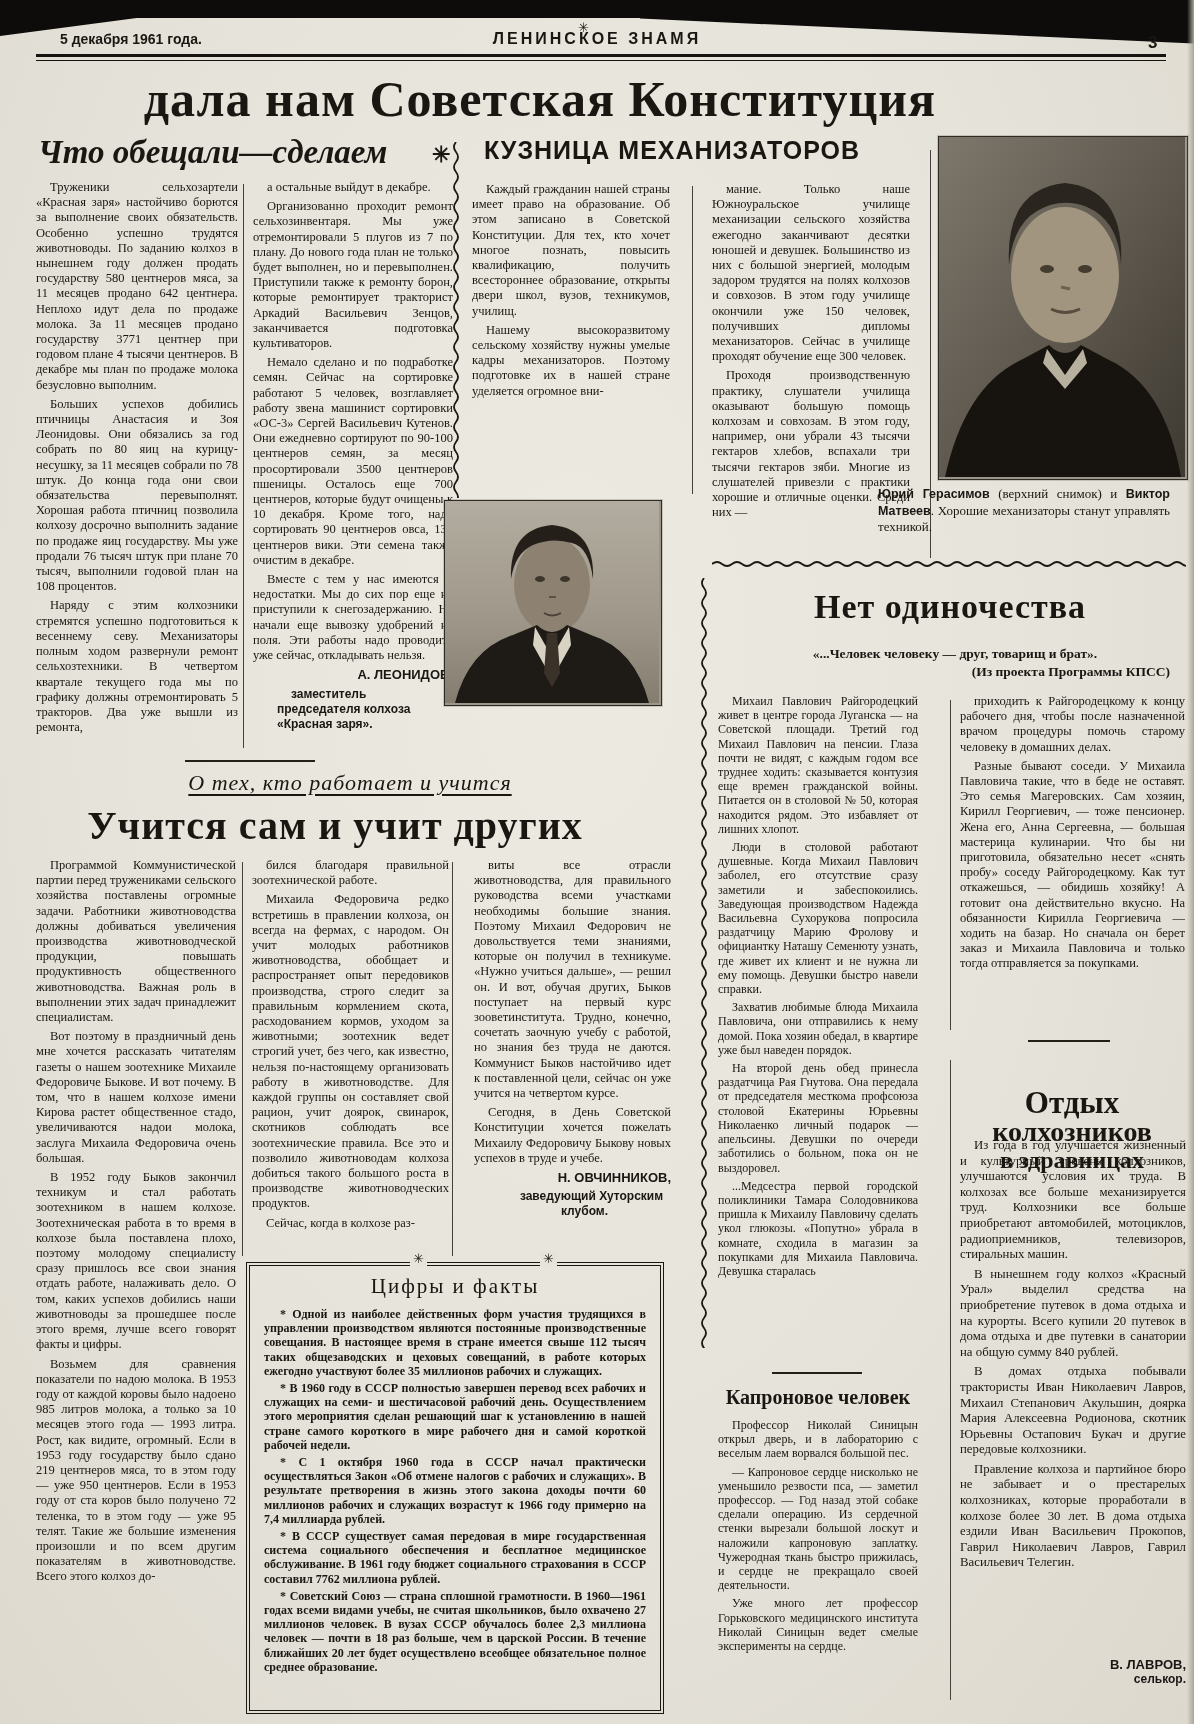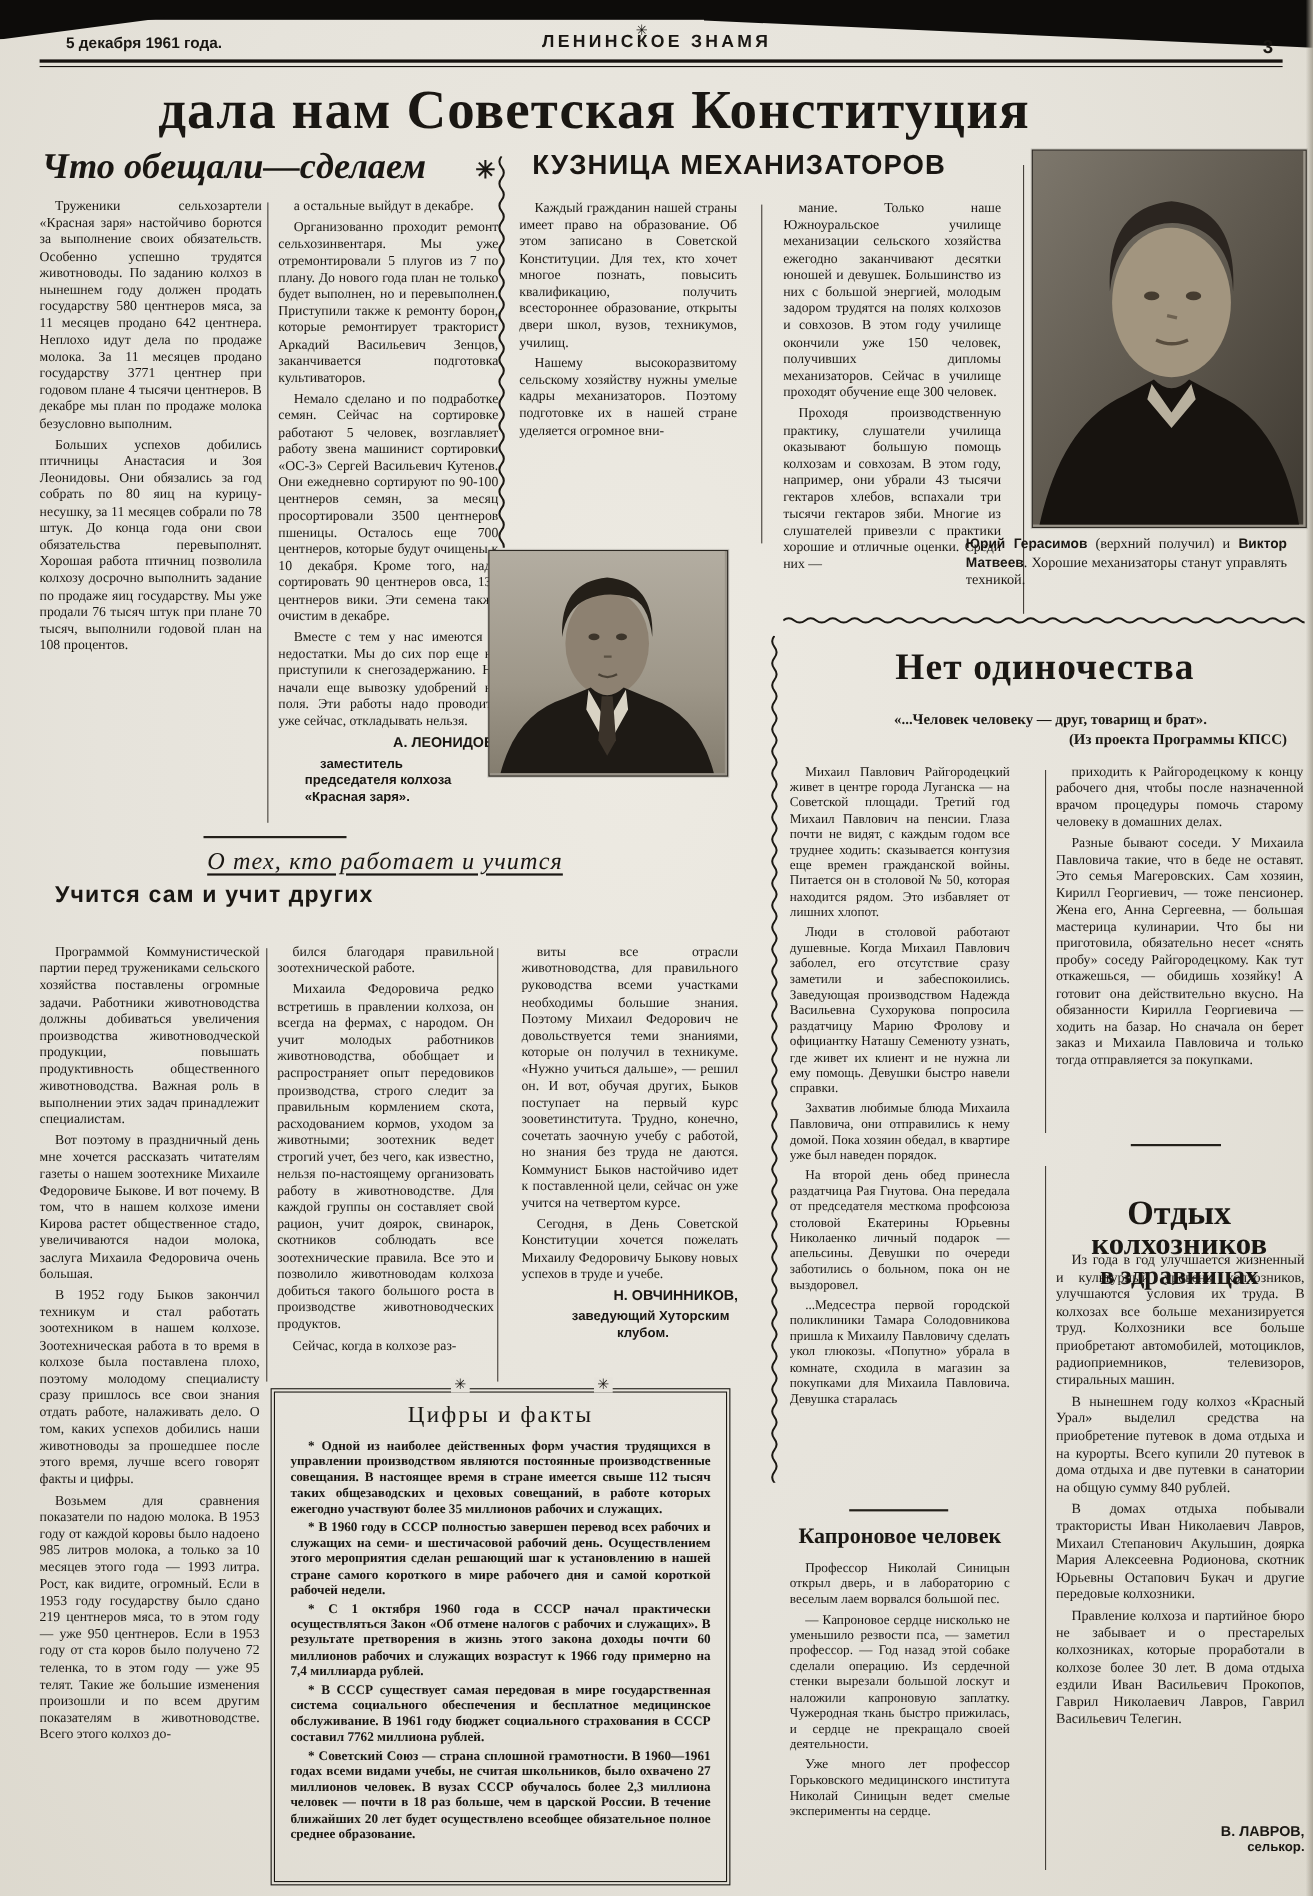--- a/index.html
+++ b/index.html
@@ -19,21 +19,21 @@
   .masthead{font-family:"Liberation Sans",sans-serif;font-weight:bold;font-size:16px;letter-spacing:3px;text-align:center;}
   .pagenum{font-family:"Liberation Sans",sans-serif;font-weight:bold;font-size:17px;}
   .main-headline{font-size:50px;font-weight:bold;text-align:center;letter-spacing:1px;white-space:nowrap;}
   .h-promises{font-size:33px;font-weight:bold;font-style:italic;white-space:nowrap;}
   .h-mark{font-size:22px;font-weight:bold;}
   .h-kuznitsa{font-family:"Liberation Sans",sans-serif;font-weight:bold;font-size:25px;letter-spacing:1px;text-align:center;white-space:nowrap;}
   .h-loneliness{font-size:34px;font-weight:bold;text-align:center;letter-spacing:1px;}
   .epigraph{font-size:13.5px;font-weight:bold;text-align:center;}
   .epigraph-src{font-size:13.5px;font-weight:bold;text-align:right;padding-right:14px;}
   .kicker{font-size:22px;font-style:italic;text-align:center;text-decoration:underline;text-underline-offset:4px;letter-spacing:1px;}
-  .h-studies{font-family:Liberation Sans, sans-serif;font-weight:bold;font-size:21px;text-align:left;letter-spacing:1px;white-space:nowrap;}
+  .h-studies{font-family:Liberation Serif, serif;font-weight:bold;font-size:40px;text-align:center;letter-spacing:1px;white-space:nowrap;}
   .h-facts{font-size:21px;text-align:center;letter-spacing:2px;}
   .h-kapron{font-size:20px;font-weight:bold;text-align:center;white-space:nowrap;}
   .h-rest{font-weight:bold;text-align:center;line-height:29px;}
   .h-rest .l1{font-size:31px;margin-top:40px;} .h-rest .l2{font-size:28px;} .h-rest .l3{font-size:24px;}
   .byline-name{font-family:"Liberation Sans",sans-serif;font-weight:bold;font-size:13px;text-align:right;margin-top:5px;text-indent:0;}
   .byline-role{font-family:"Liberation Sans",sans-serif;font-weight:bold;font-size:12px;line-height:15px;padding-left:24px;text-align:left;text-indent:0;}
   .caption{position:absolute;font-size:13px;line-height:16.5px;text-align:justify;overflow:hidden;}
   .caption b{font-family:"Liberation Sans",sans-serif;font-size:12.5px;}
   .photo-frame{position:absolute;border:1px solid #2e2a24;background:#9b958a;box-shadow:0 0 0 1px rgba(0,0,0,.15);}
   .facts-box{position:absolute;border:4px double #1b1813;}
@@ -58,20 +58,21 @@
   <div class="abs pagenum" style="left:1148px;top:33px;">3</div>
   <div class="double-rule" style="left:36px;top:54px;width:1130px;"></div>
 
   <div class="abs main-headline" style="left:40px;top:70px;width:1000px;">дала нам Советская Конституция</div>
 
   <div class="abs h-promises" style="left:38px;top:134px;">Что обещали—сделаем</div>
   <div class="abs h-mark" style="left:432px;top:142px;">✳</div>
   <div class="col" style="left:36px;top:180px;width:202px;height:576px;">
       <p>Труженики сельхозартели «Красная заря» настойчиво борются за выполнение своих обязательств. Особенно успешно трудятся животноводы. По заданию колхоз в нынешнем году должен продать государству 580 центнеров мяса, за 11 месяцев продано 642 центнера. Неплохо идут дела по продаже молока. За 11 месяцев продано государству 3771 центнер при годовом плане 4 тысячи центнеров. В декабре мы план по продаже молока безусловно выполним.</p>
       <p>Больших успехов добились птичницы Анастасия и Зоя Леонидовы. Они обязались за год собрать по 80 яиц на курицу-несушку, за 11 месяцев собрали по 78 штук. До конца года они свои обязательства перевыполнят. Хорошая работа птичниц позволила колхозу досрочно выполнить задание по продаже яиц государству. Мы уже продали 76 тысяч штук при плане 70 тысяч, выполнили годовой план на 108 процентов.</p>
+      <p>Наряду с этим колхозники стремятся успешно подготовиться к весеннему севу. Механизаторы полным ходом развернули ремонт сельхозтехники. В четвертом квартале текущего года мы по графику должны отремонтировать 5 тракторов. Два уже вышли из ремонта,</p>
     </div>
   <div class="vrule" style="left:243px;top:184px;height:564px;"></div>
   <div class="col" style="left:253px;top:180px;width:200px;height:576px;">
     <div>
         <p>а остальные выйдут в декабре.</p>
         <p>Организованно проходит ремонт сельхозинвентаря. Мы уже отремонтировали 5 плугов из 7 по плану. До нового года план не только будет выполнен, но и перевыполнен. Приступили также к ремонту борон, которые ремонтирует тракторист Аркадий Васильевич Зенцов, заканчивается подготовка культиваторов.</p>
         <p>Немало сделано и по подработке семян. Сейчас на сортировке работают 5 человек, возглавляет работу звена машинист сортировки «ОС-3» Сергей Васильевич Кутенов. Они ежедневно сортируют по 90-100 центнеров семян, за месяц просортировали 3500 центнеров пшеницы. Осталось еще 700 центнеров, которые будут очищены к 10 декабря. Кроме того, надо сортировать 90 центнеров овса, 130 центнеров вики. Эти семена также очистим в декабре.</p>
         <p>Вместе с тем у нас имеются и недостатки. Мы до сих пор еще не приступили к снегозадержанию. Не начали еще вывозку удобрений на поля. Эти работы надо проводить уже сейчас, откладывать нельзя.</p>
       </div>
     <p class="byline-name">А. ЛЕОНИДОВ,</p>
@@ -132,21 +133,21 @@
       <ellipse cx="108" cy="132" rx="7" ry="4" fill="#453c30"></ellipse>
       <ellipse cx="146" cy="132" rx="7" ry="4" fill="#453c30"></ellipse>
       <path d="M122 150 L131 152" stroke="#6e6251" stroke-width="3"></path>
       <path d="M112 172 Q126 179 141 172" stroke="#574c3d" stroke-width="3" fill="none"></path>
       <path d="M6 340 Q26 248 84 222 L110 208 Q126 224 142 208 L168 222 Q226 248 242 340 Z" fill="#17130f"></path>
       <path d="M108 212 L126 238 L144 212 L148 226 L126 252 L104 226 Z" fill="#b8b09e"></path>
     </svg>
   </div>
 
   <div class="caption" style="left:878px;top:486px;width:292px;height:76px;">
-    <b>Юрий Герасимов</b><span> (верхний получил) и </span><b>Виктор Матвеев</b><span>. Хорошие механизаторы станут управлять техникой.</span>
+    <b>Юрий Герасимов</b><span> (верхний снимок) и </span><b>Виктор Матвеев</b><span>. Хорошие механизаторы станут управлять техникой.</span>
   </div>
 
   <svg class="wave" style="left:712px;top:560px;" width="474" height="8" viewBox="0 0 474 8" preserveAspectRatio="none">
       <path fill="none" stroke="#1c1914" stroke-width="1.8" d="M0 4 q5 -4 10 0 q5 4 10 0 q5 -4 10 0 q5 4 10 0 q5 -4 10 0 q5 4 10 0 q5 -4 10 0 q5 4 10 0 q5 -4 10 0 q5 4 10 0 q5 -4 10 0 q5 4 10 0 q5 -4 10 0 q5 4 10 0 q5 -4 10 0 q5 4 10 0 q5 -4 10 0 q5 4 10 0 q5 -4 10 0 q5 4 10 0 q5 -4 10 0 q5 4 10 0 q5 -4 10 0 q5 4 10 0 q5 -4 10 0 q5 4 10 0 q5 -4 10 0 q5 4 10 0 q5 -4 10 0 q5 4 10 0 q5 -4 10 0 q5 4 10 0 q5 -4 10 0 q5 4 10 0 q5 -4 10 0 q5 4 10 0 q5 -4 10 0 q5 4 10 0 q5 -4 10 0 q5 4 10 0 q5 -4 10 0 q5 4 10 0 q5 -4 10 0 q5 4 10 0 q5 -4 10 0 q5 4 10 0 q5 -4 10 0 q5 4 10 0"></path>
     </svg>
 
   <svg class="wave" style="left:700px;top:578px;" width="8" height="770" viewBox="0 0 8 770" preserveAspectRatio="none">
       <path fill="none" stroke="#1c1914" stroke-width="1.8" d="M4 0 q-4 5 0 10 q4 5 0 10 q-4 5 0 10 q4 5 0 10 q-4 5 0 10 q4 5 0 10 q-4 5 0 10 q4 5 0 10 q-4 5 0 10 q4 5 0 10 q-4 5 0 10 q4 5 0 10 q-4 5 0 10 q4 5 0 10 q-4 5 0 10 q4 5 0 10 q-4 5 0 10 q4 5 0 10 q-4 5 0 10 q4 5 0 10 q-4 5 0 10 q4 5 0 10 q-4 5 0 10 q4 5 0 10 q-4 5 0 10 q4 5 0 10 q-4 5 0 10 q4 5 0 10 q-4 5 0 10 q4 5 0 10 q-4 5 0 10 q4 5 0 10 q-4 5 0 10 q4 5 0 10 q-4 5 0 10 q4 5 0 10 q-4 5 0 10 q4 5 0 10 q-4 5 0 10 q4 5 0 10 q-4 5 0 10 q4 5 0 10 q-4 5 0 10 q4 5 0 10 q-4 5 0 10 q4 5 0 10 q-4 5 0 10 q4 5 0 10 q-4 5 0 10 q4 5 0 10 q-4 5 0 10 q4 5 0 10 q-4 5 0 10 q4 5 0 10 q-4 5 0 10 q4 5 0 10 q-4 5 0 10 q4 5 0 10 q-4 5 0 10 q4 5 0 10 q-4 5 0 10 q4 5 0 10 q-4 5 0 10 q4 5 0 10 q-4 5 0 10 q4 5 0 10 q-4 5 0 10 q4 5 0 10 q-4 5 0 10 q4 5 0 10 q-4 5 0 10 q4 5 0 10 q-4 5 0 10 q4 5 0 10 q-4 5 0 10 q4 5 0 10 q-4 5 0 10 q4 5 0 10"></path>
     </svg>
 

